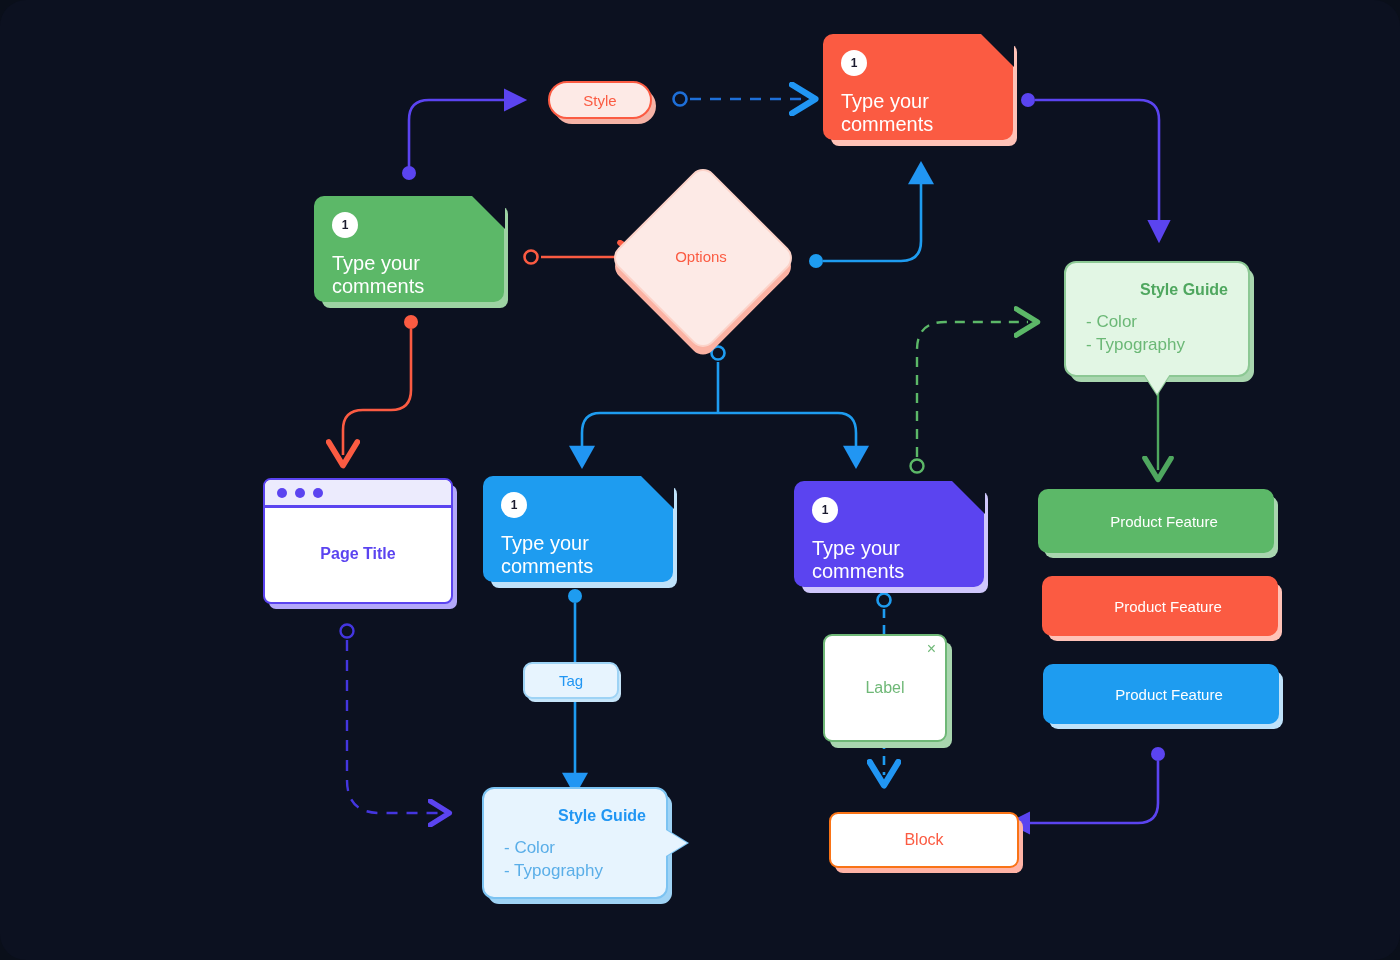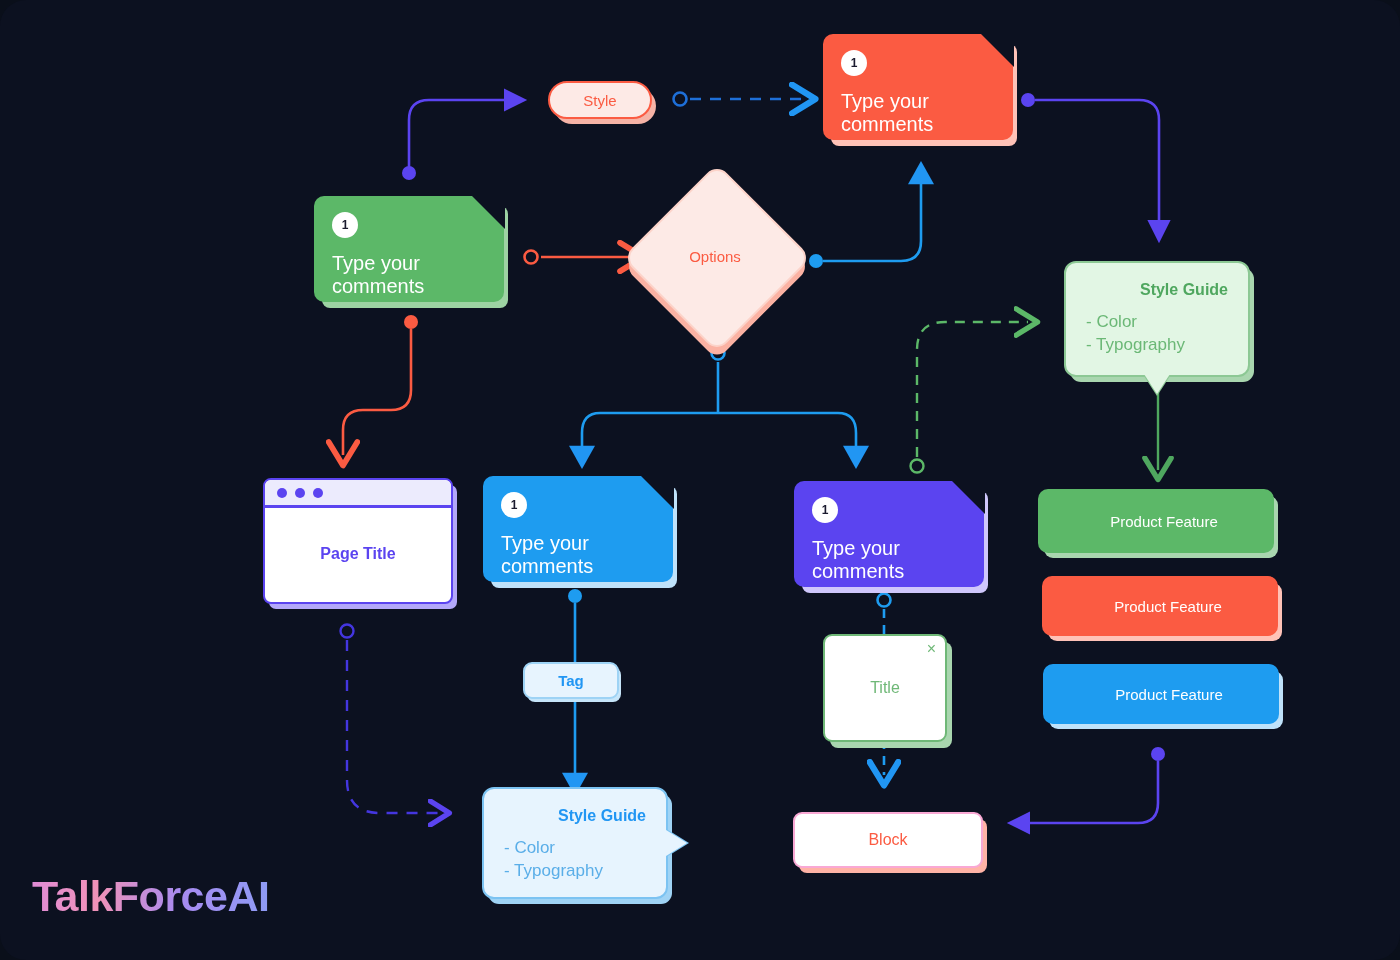--- a/index.html
+++ b/index.html
@@ -164,21 +164,20 @@
 
   
   .tag {
     background: #e7f4fe;
     border: 2px solid #9ed3f5;
     border-radius: 9px;
     display: flex; align-items: center; justify-content: center;
     color: #2196f3;
     font-size: 15px;
     box-shadow: 3px 4px 0 -1px #c6e5f9;
-    font-weight: bold;
   }
 
   
   .modal {
     background: #ffffff;
     border: 2px solid #6fb877;
     border-radius: 9px;
     box-shadow: 6px 7px 0 -1px #a9d6af;
     position: absolute;
   }
@@ -188,26 +187,27 @@
   }
   .modal .mlabel {
     position: absolute; left: 0; right: 0; top: 0; bottom: 0;
     display: flex; align-items: center; justify-content: center;
     color: #6fb877; font-size: 16px;
   }
 
   
   .block {
     background: #ffffff;
-    border: 2px solid #f9a8d4;
+    border: 2px solid #f97316;
     border-radius: 9px;
     display: flex; align-items: center; justify-content: center;
     color: #fb5b42;
     font-size: 16px;
     box-shadow: 5px 6px 0 -1px #ffb3a6;
+    margin-left: 36px;
   }
 
   
   .logo {
     position: absolute;
     font-size: 43px;
     font-weight: bold;
     letter-spacing: -0.5px;
     background: linear-gradient(90deg, #e08cd6 0%, #f092b8 28%, #a88bf0 62%, #8e9bf5 100%);
     -webkit-background-clip: text;
@@ -329,21 +329,21 @@
     <div class="badge">1</div>
     <div class="ctext">Type your comments</div>
   </div>
 
   <div class="node comment c-green" style="left:314px; top:196px; width:190px; height:106px;">
     <div class="notch-tr"></div>
     <div class="badge">1</div>
     <div class="ctext">Type your comments</div>
   </div>
 
-  <div class="diamond-wrap" style="left:650px; top:191px; width:130px; height:130px;">
+  <div class="diamond-wrap" style="left:636px; top:191px; width:130px; height:130px;">
     <div class="diamond"></div>
     <div class="diamond-label">Options</div>
   </div>
 
   <div class="node sg sg-green" style="left:1064px; top:261px; width:186px; height:116px;">
     <div class="sg-title">Style Guide</div>
     <div class="sg-item">- Color</div>
     <div class="sg-item">- Typography</div>
     <div class="tail-down"></div>
   </div>
@@ -378,29 +378,28 @@
   <div class="node feature f-blue" style="left:1043px; top:664px; width:236px; height:60px;">
     <span>Product Feature</span>
   </div>
 
   <div class="node tag" style="left:523px; top:662px; width:96px; height:37px;">
     <span>Tag</span>
   </div>
 
   <div class="modal" style="left:823px; top:634px; width:120px; height:104px;">
     <span class="close">×</span>
-    <span class="mlabel">Title</span>
+    <span class="mlabel">Label</span>
   </div>
 
   <div class="node block" style="left:793px; top:812px; width:190px; height:56px;">
     <span>Block</span>
   </div>
 
   <div class="node sg sg-blue" style="left:482px; top:787px; width:186px; height:112px;">
     <div class="sg-title">Style Guide</div>
     <div class="sg-item">- Color</div>
     <div class="sg-item">- Typography</div>
     <div class="tail-right"></div>
   </div>
 
-  <div class="logo" style="left:32px; top:872px;">TalkForceAI</div>
 
 </div>
 
 </body></html>

